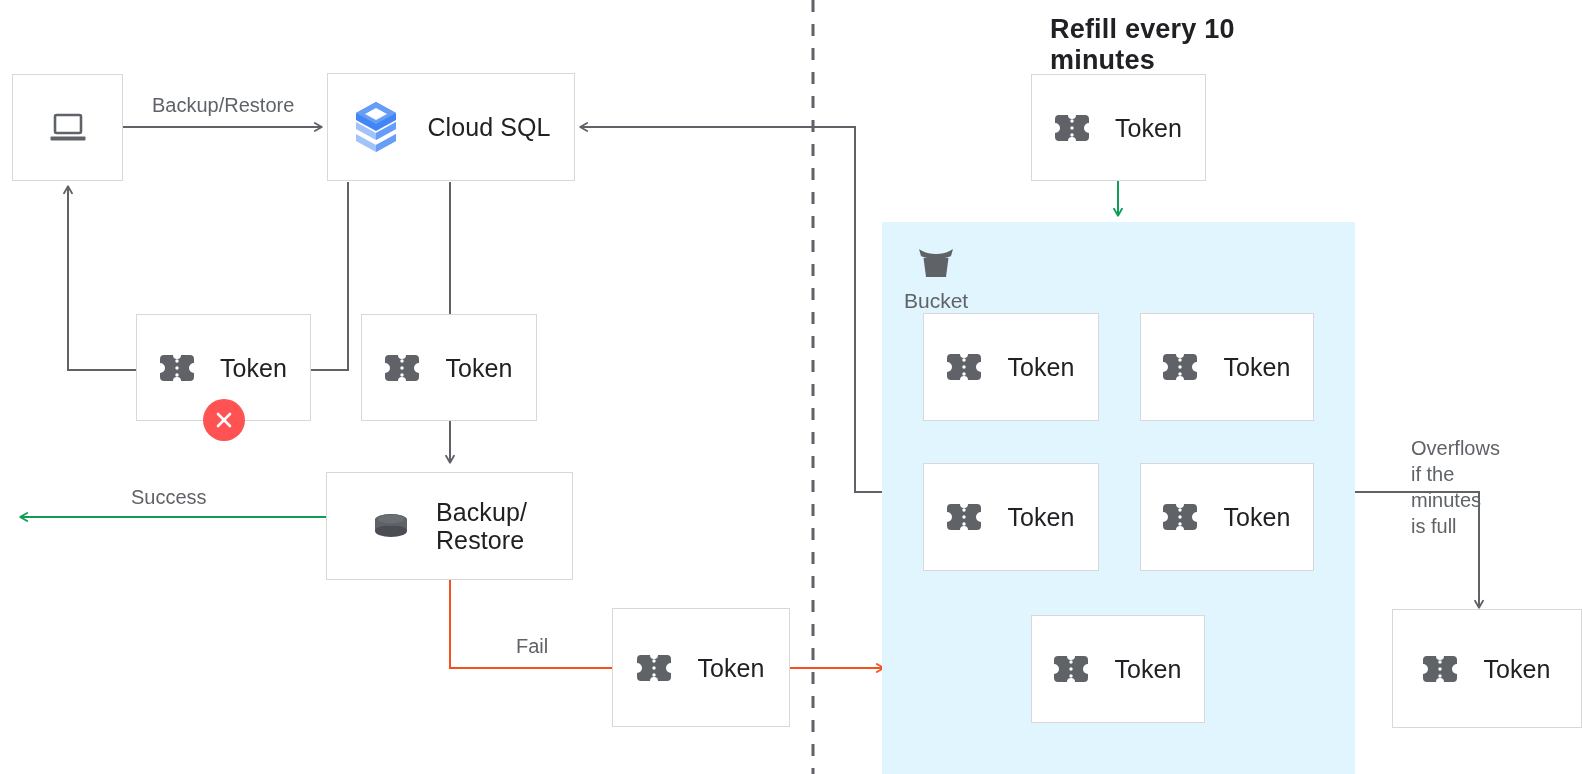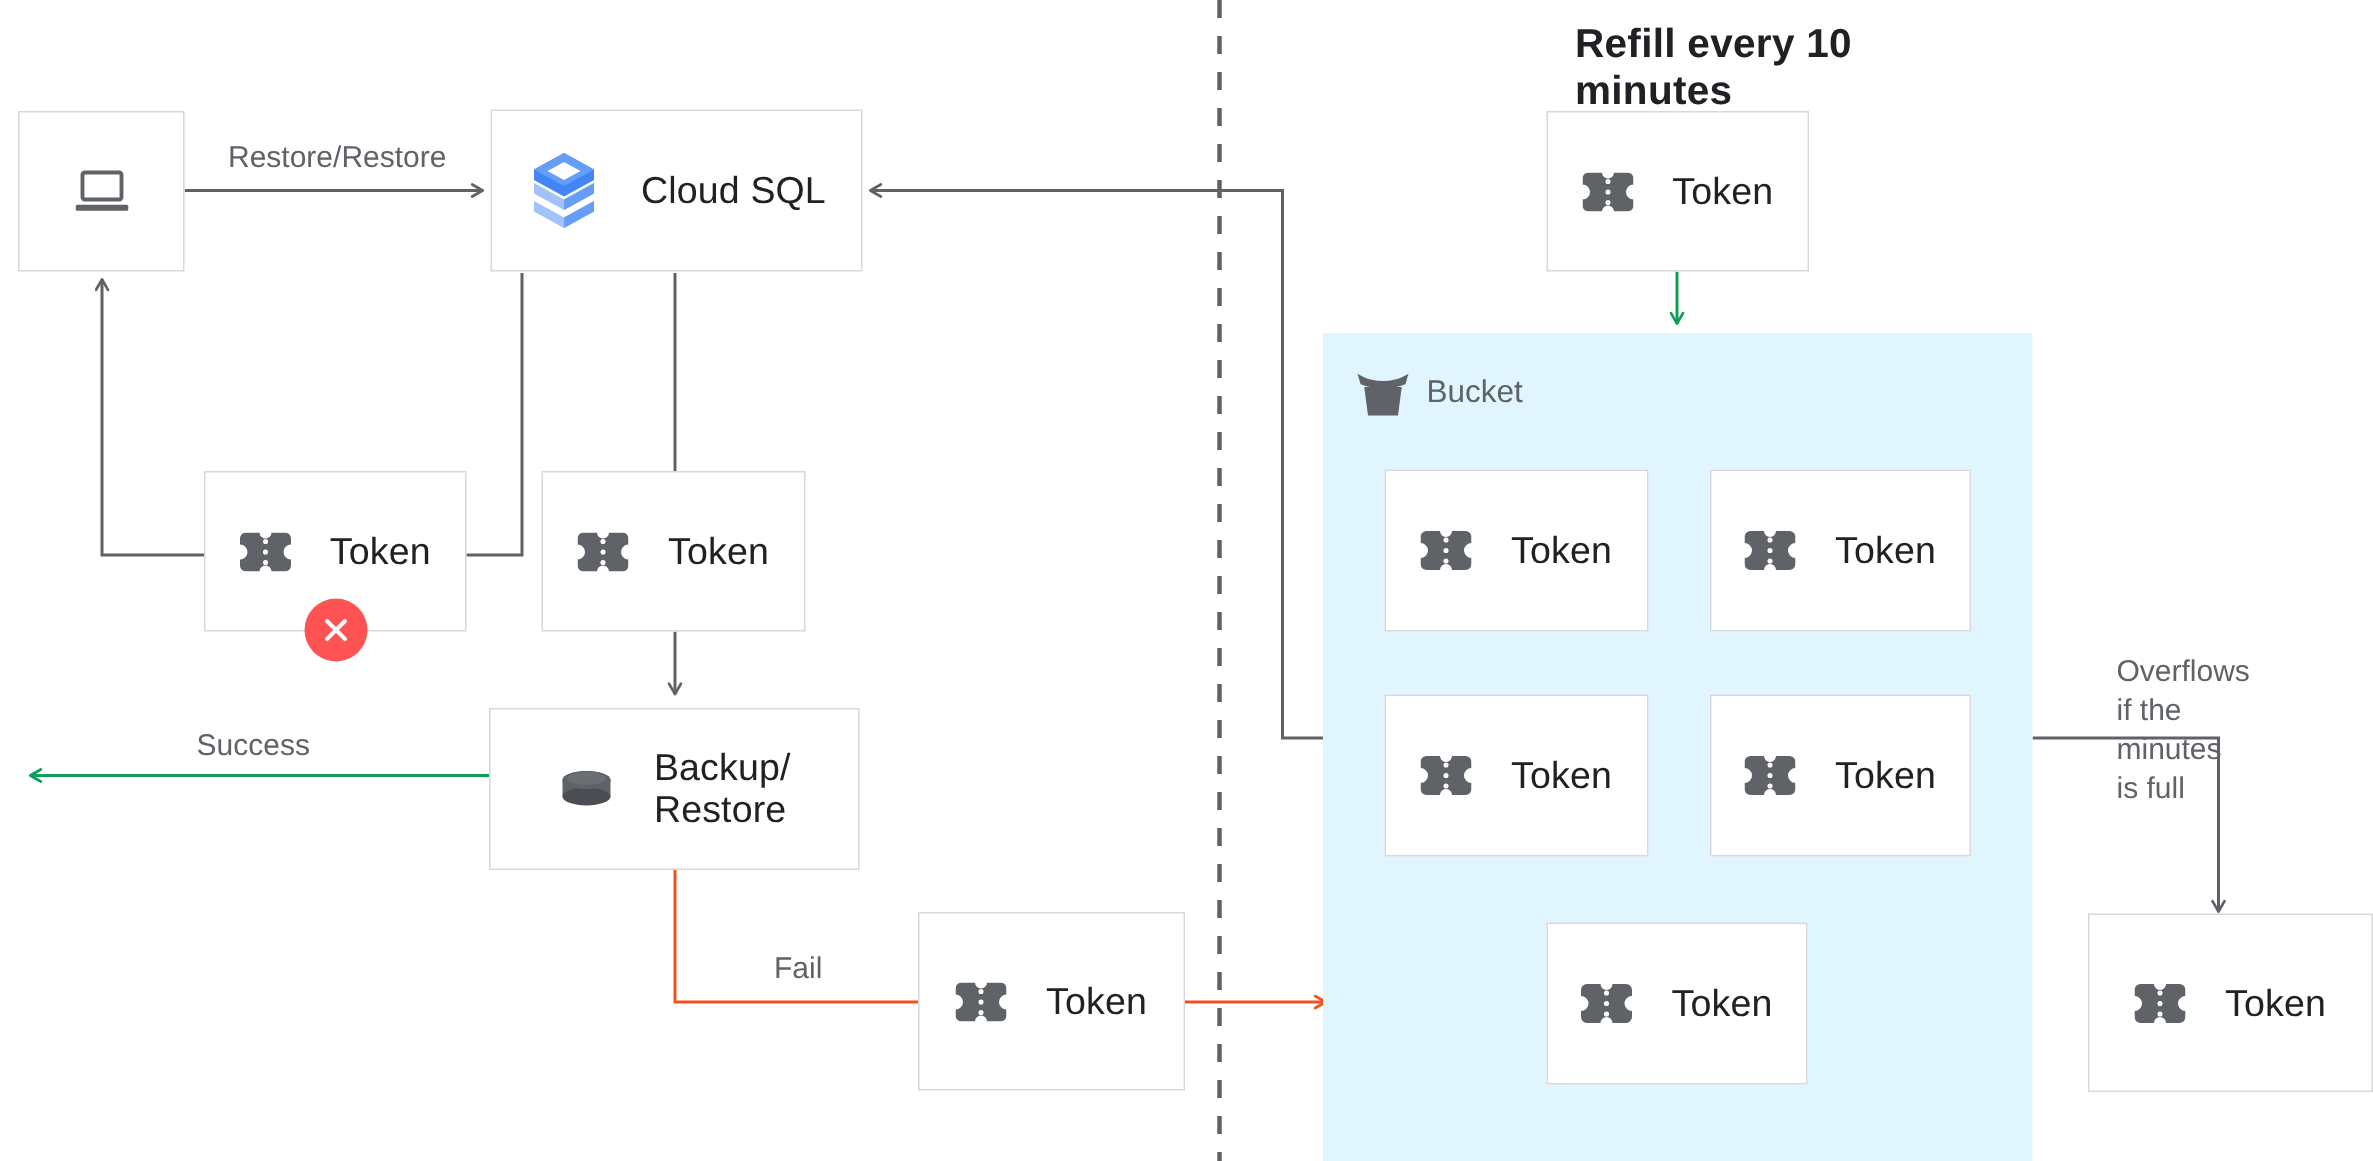--- a/index.html
+++ b/index.html
@@ -38,21 +38,21 @@
     position:absolute;width:42px;height:42px;border-radius:50%;
     background:#FF5252;display:flex;align-items:center;justify-content:center;z-index:6;
   }
   .err-badge svg{width:22px;height:22px;display:block;}
 
   
   #bucket-panel{
     position:absolute;background:#E1F5FE;z-index:1;
   }
   #bucket-title-wrap{
-    position:absolute;display:flex;align-items:center;gap:11px;z-index:4;
+    position:absolute;display:flex;align-items:center;gap:11px;z-index:4;flex-direction:column;
   }
   #bucket-title-wrap .btxt{color:#5f6368;font-size:21px;}
 
   
   .edge-label{position:absolute;color:#5f6368;font-size:20px;z-index:4;white-space:pre-line;line-height:1.3;}
   #headline{
     position:absolute;font-size:27px;font-weight:bold;color:#202124;z-index:4;letter-spacing:.2px;
   }
 </style>
 </head>
@@ -300,21 +300,21 @@
           <path d="M4,0 H13 a4,4 0 0 0 8,0 H30 a4,4 0 0 1 4,4 v4 a5,5 0 0 0 0,10 v4 a4,4 0 0 1 -4,4 H21 a4,4 0 0 0 -8,0 H4 a4,4 0 0 1 -4,-4 v-4 a5,5 0 0 0 0,-10 V4 a4,4 0 0 1 4,-4 z" fill="#5f6368"></path>
           <circle cx="17" cy="6" r="1.7" fill="#ffffff"></circle>
           <circle cx="17" cy="13" r="1.7" fill="#ffffff"></circle>
           <circle cx="17" cy="20" r="1.7" fill="#ffffff"></circle>
         </svg>
       </span>
       <span class="label">Token</span>
     </div>
   </div>
 
-  <div class="edge-label" style="left:152px;top:92px;">Restore/Restore</div>
+  <div class="edge-label" style="left:152px;top:92px;">Backup/Restore</div>
 
   <div class="edge-label" style="left:131px;top:484px;">Success</div>
 
   <div class="edge-label" style="left:516px;top:633px;">Fail</div>
 
   <div class="edge-label" style="left:1411px;top:435px;">Overflows if the
 minutes is full</div>
 
 </div>
 

